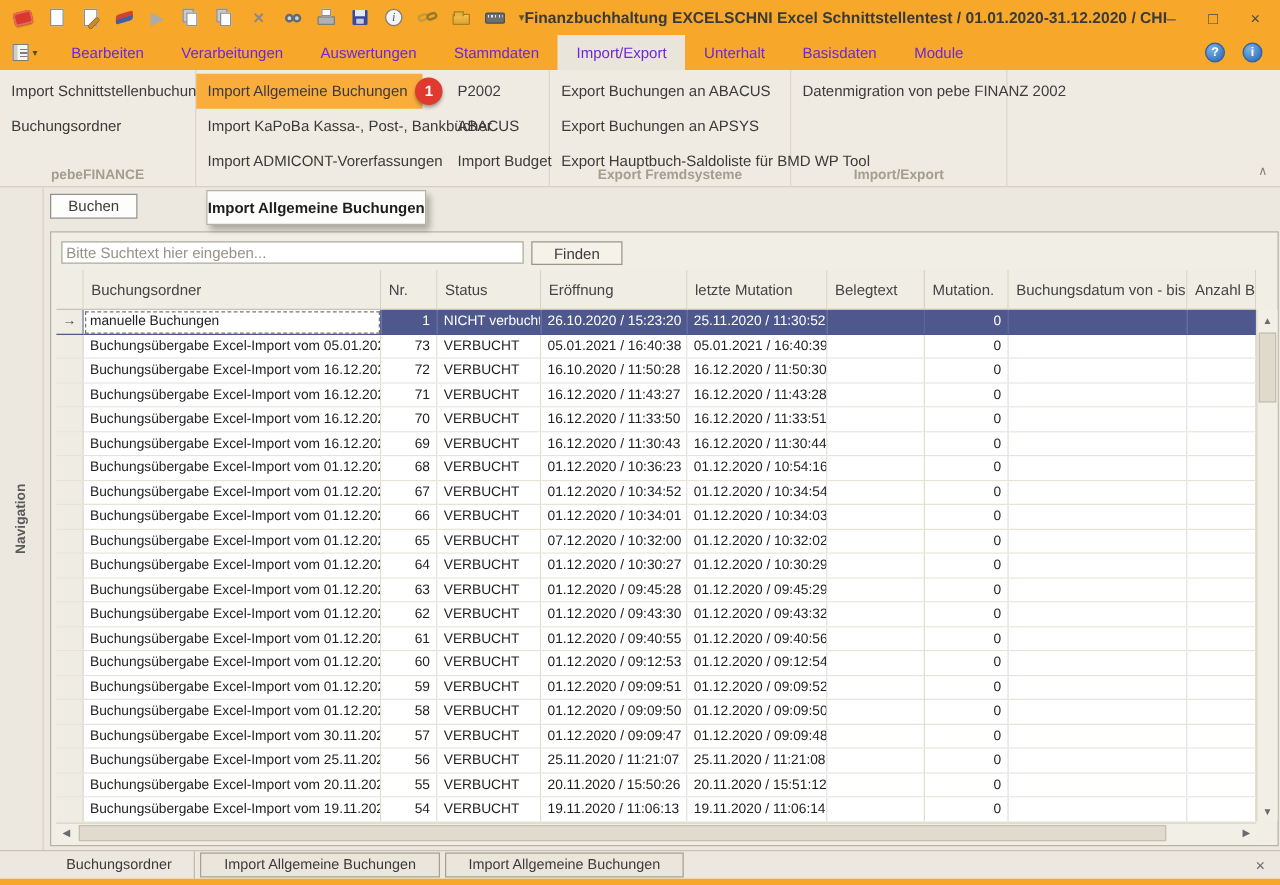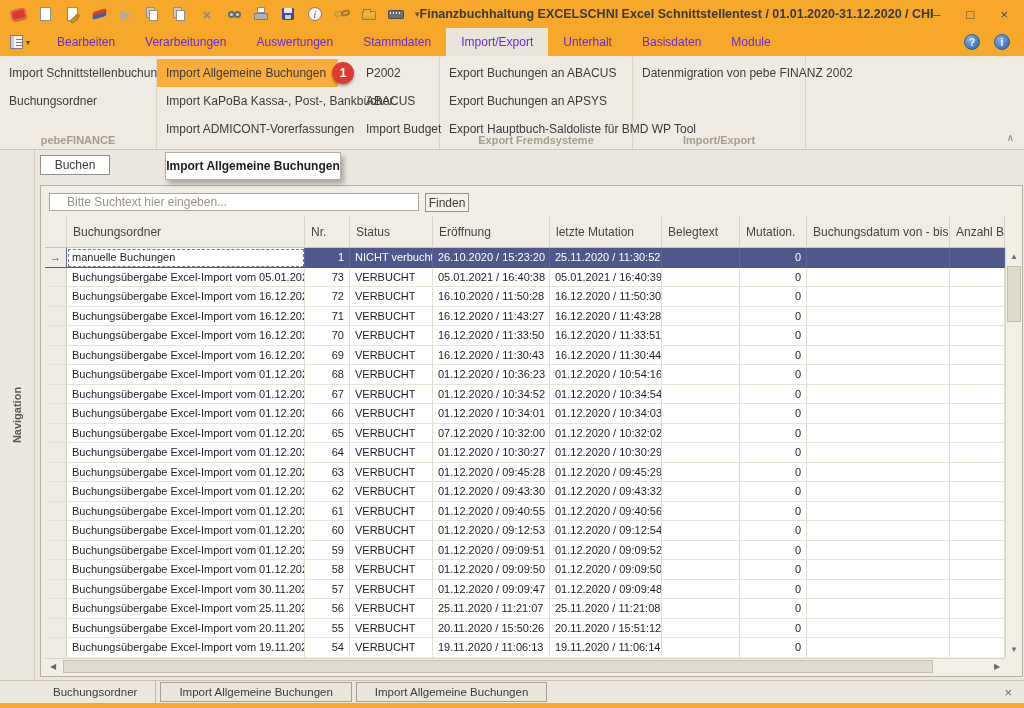--- a/index.html
+++ b/index.html
@@ -116,23 +116,23 @@
       background:#FDFDFC; border:1px solid #B5B0A4;
       box-shadow:3px 4px 5px rgba(0,0,0,.28);
       font-size:12px; font-weight:bold; color:#1e1e1e;
       display:flex; align-items:center; justify-content:center; z-index:6; }
 
   .panel { position:absolute; left:40px; top:35px; width:983px; height:492px;
       background:#F1EEE6; border:1px solid #B8B2A5; }
 
   .search-row { position:absolute; left:8px; top:7px; display:flex; gap:6px; }
   .search-input { width:370px; height:18px; border:1px solid #ABA697; background:#fff;
-      font-family:"Liberation Sans",sans-serif; font-size:12px; padding:0 17px; color:#1e1e1e; }
+      font-family:"Liberation Sans",sans-serif; font-size:12px; padding:0 3px; color:#1e1e1e; }
   .search-input::placeholder { color:#999186; }
-  .find-btn { width:44px; height:19px; background:#F5F2EA; border:1px solid #9A9486;
+  .find-btn { width:73px; height:19px; background:#F5F2EA; border:1px solid #9A9486;
       font-family:"Liberation Sans",sans-serif; font-size:12px; color:#3b3b3b; cursor:default; }
 
   .table-wrap { position:absolute; left:4px; top:30px; right:17px; bottom:19px; overflow:hidden; }
   .tgrid { display:grid; grid-template-columns:22px 238px 45px 83px 117px 112px 78px 67px 143px minmax(0,1fr); }
   .th { height:32px; background:#F0EDE5; border-right:1px solid #D8D3C6; border-bottom:1px solid #C9C3B5;
       font-size:12px; color:#444; display:flex; align-items:center; padding:0 6px;
       white-space:nowrap; overflow:hidden; cursor:default; }
   .th.sel { padding:0; }
   .trow { display:grid; grid-template-columns:22px 238px 45px 83px 117px 112px 78px 67px 143px minmax(0,1fr); cursor:default; }
   .tc { height:19.5px; line-height:19px; background:#fff; font-size:11px; color:#1e1e1e;

